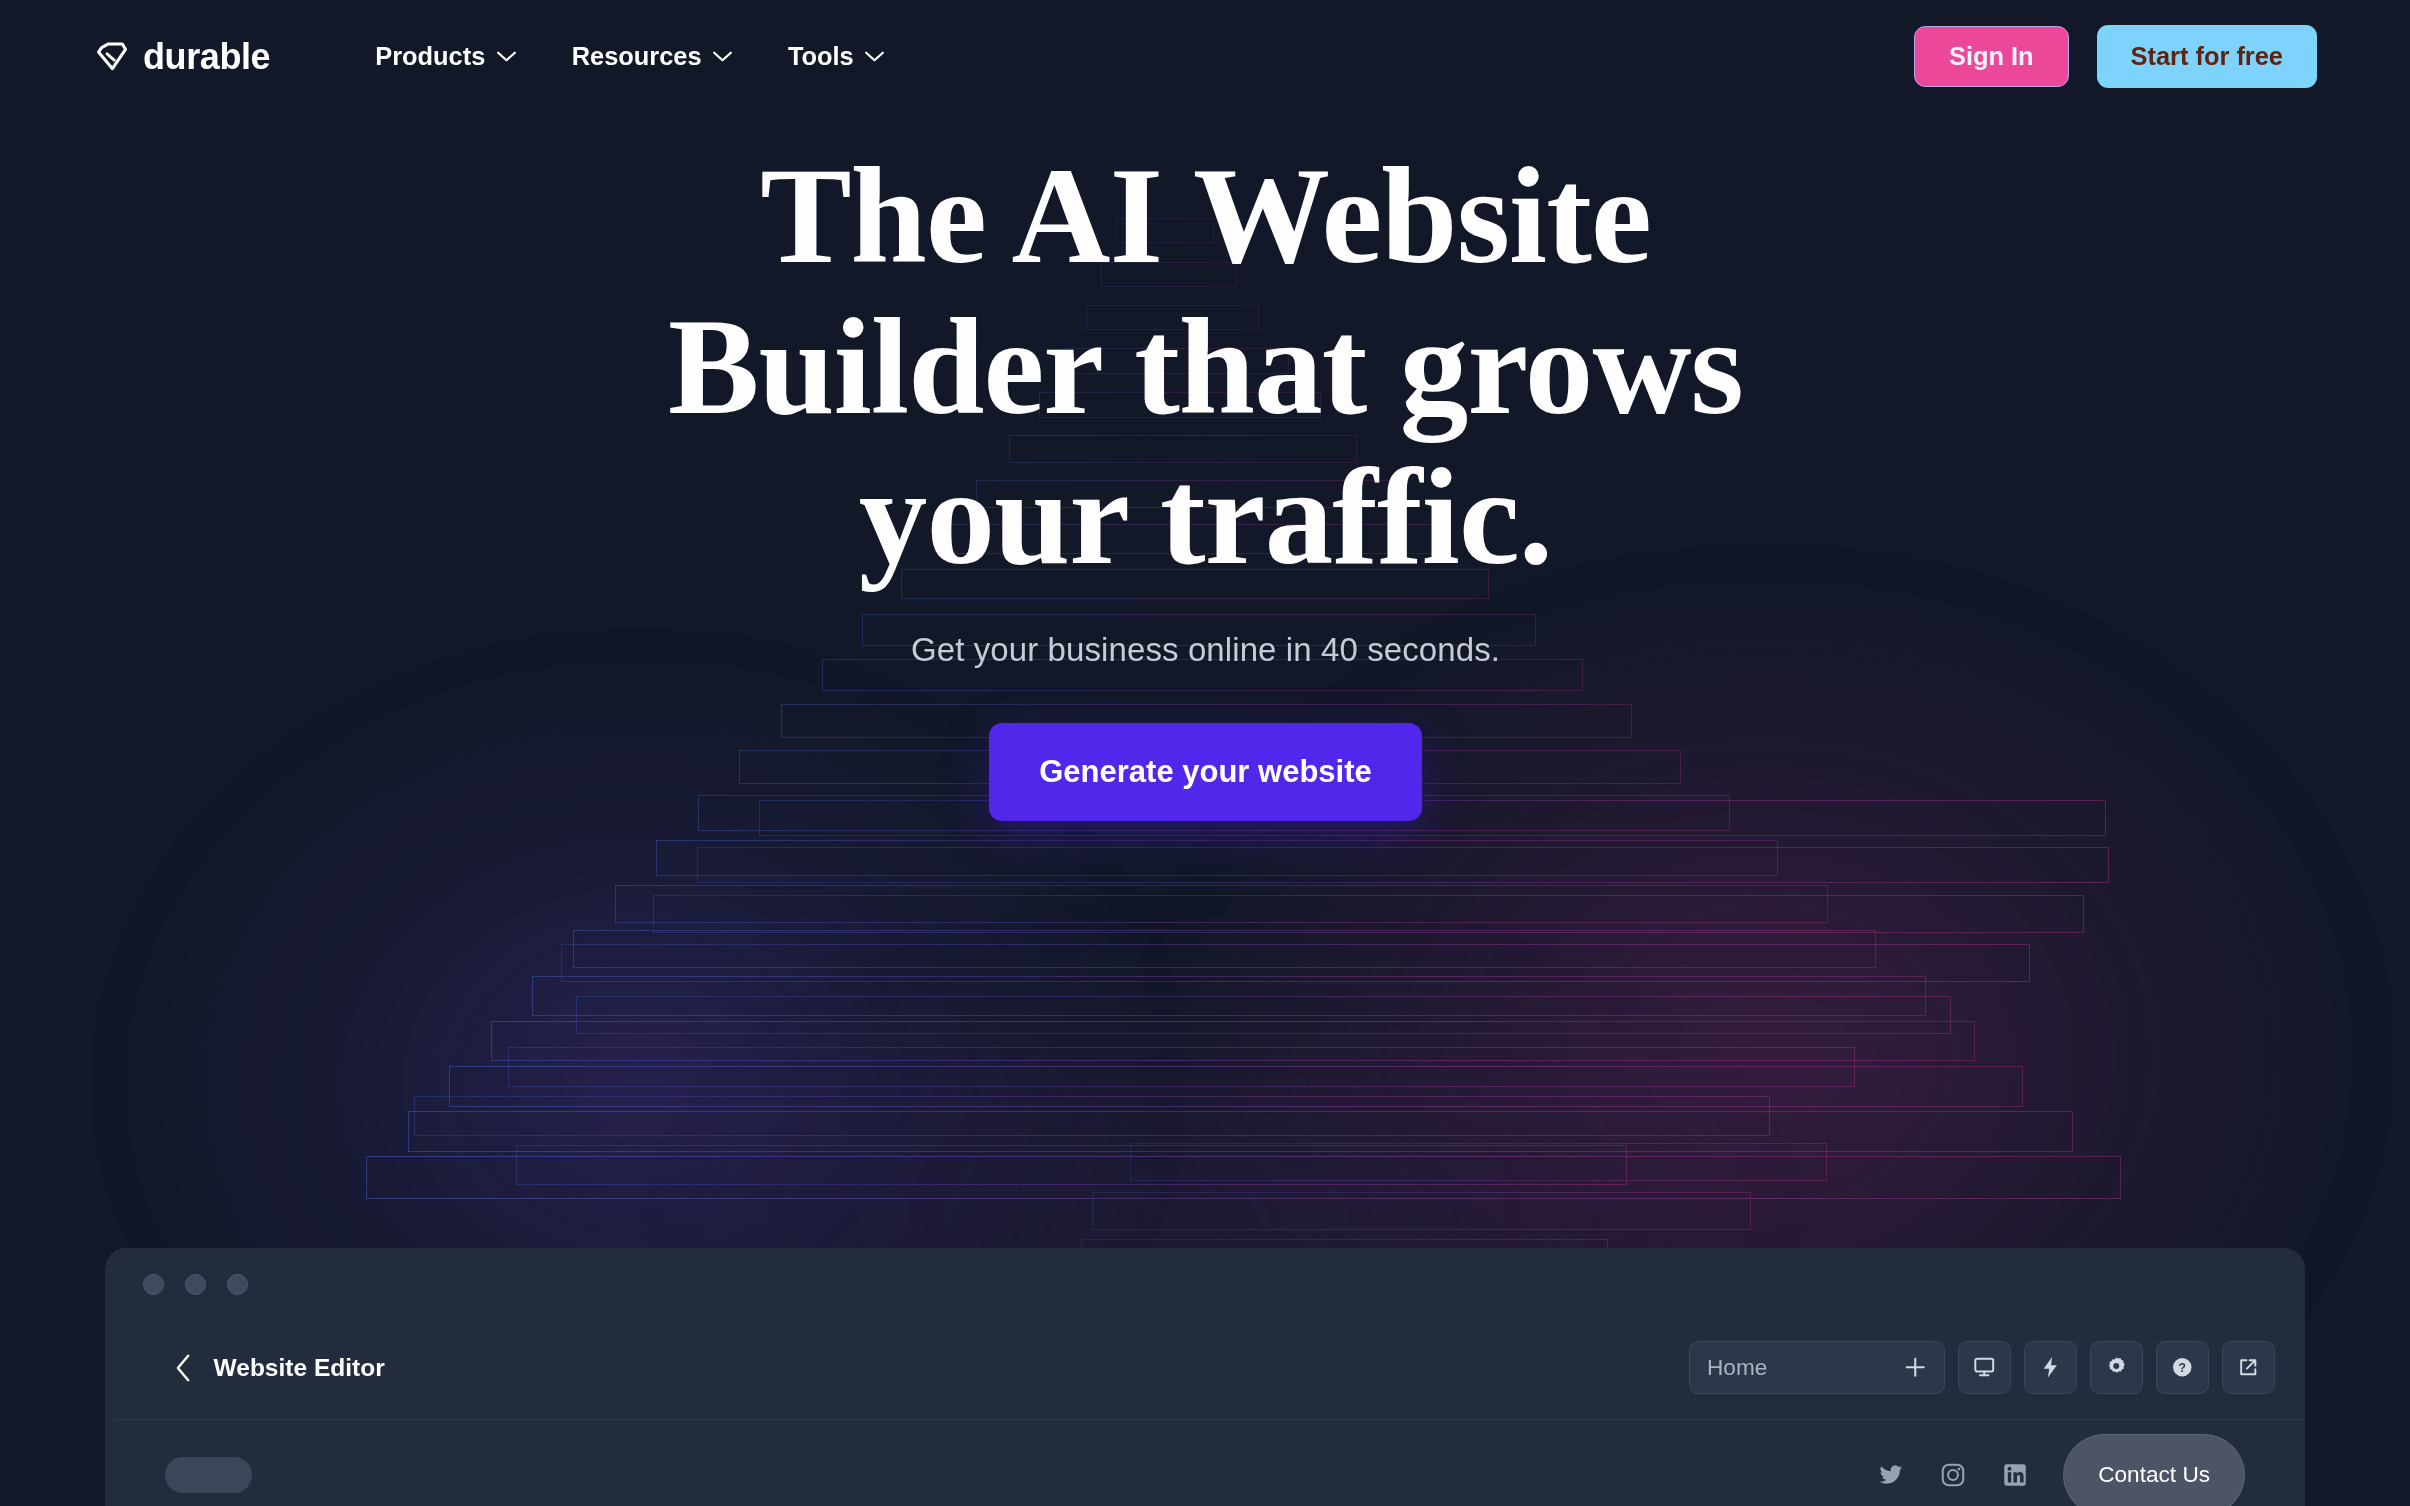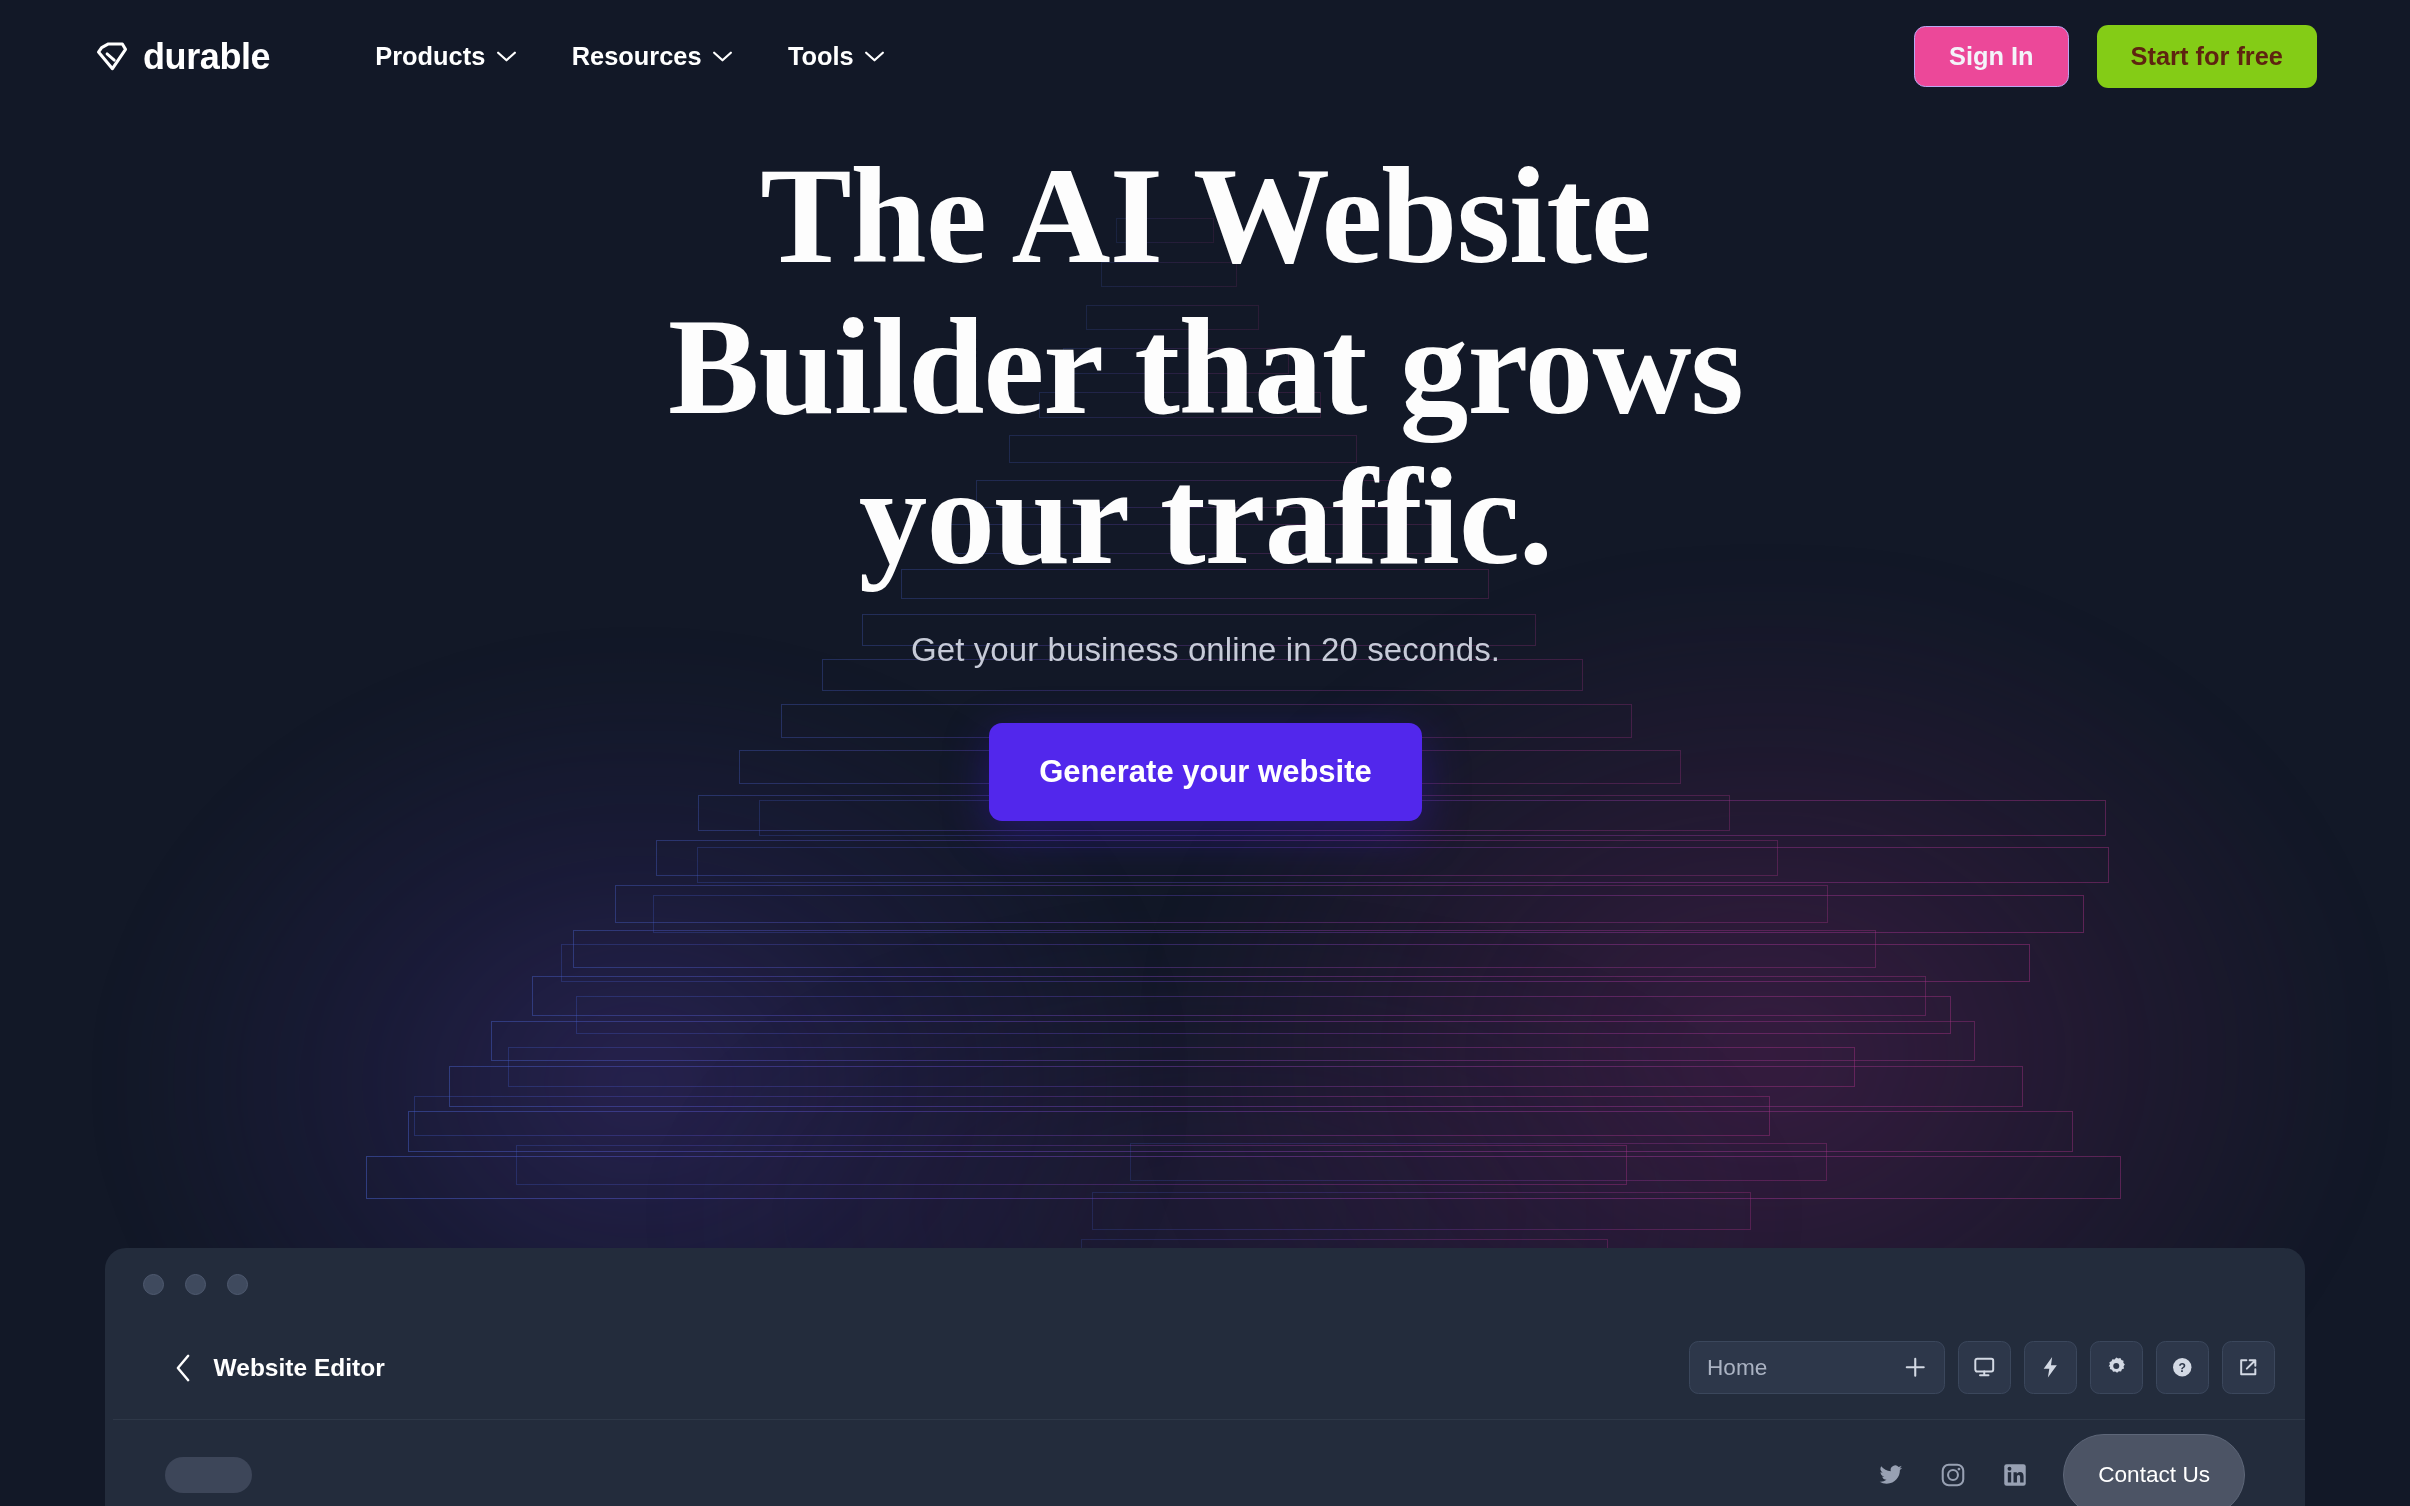--- a/index.html
+++ b/index.html
@@ -110,21 +110,21 @@
     border: 1.9px solid #b9a7f2;
     border-radius: 11.3px;
     color: #f3f4fa;
     font-size: 25.4px;
     font-weight: 700;
     padding: 15px 34px;
     cursor: pointer;
     line-height: 1.15;
   }
   #start-free-btn {
-    background: #84cc16;
+    background: #7dd3fc;
     border: none;
     border-radius: 11.3px;
     color: #5e2410;
     font-size: 25.4px;
     font-weight: 700;
     padding: 17px 34px;
     cursor: pointer;
     line-height: 1.15;
   }
 
@@ -360,21 +360,21 @@
       <button id="start-free-btn">Start for free</button>
     </div>
   </div>
 
   <div id="hero">
     <h1 id="headline">
       <span class="hl-line">The AI Website</span>
       <span class="hl-line">Builder that grows</span>
       <span class="hl-line">your traffic.</span>
     </h1>
-    <div id="subheadline">Get your business online in 20 seconds.</div>
+    <div id="subheadline">Get your business online in 40 seconds.</div>
     <div id="cta-wrap">
       <button id="generate-btn">Generate your website</button>
     </div>
   </div>
 
   <div id="editor-panel">
 
     <div id="window-dots">
       <div class="wdot"></div>
       <div class="wdot"></div>

